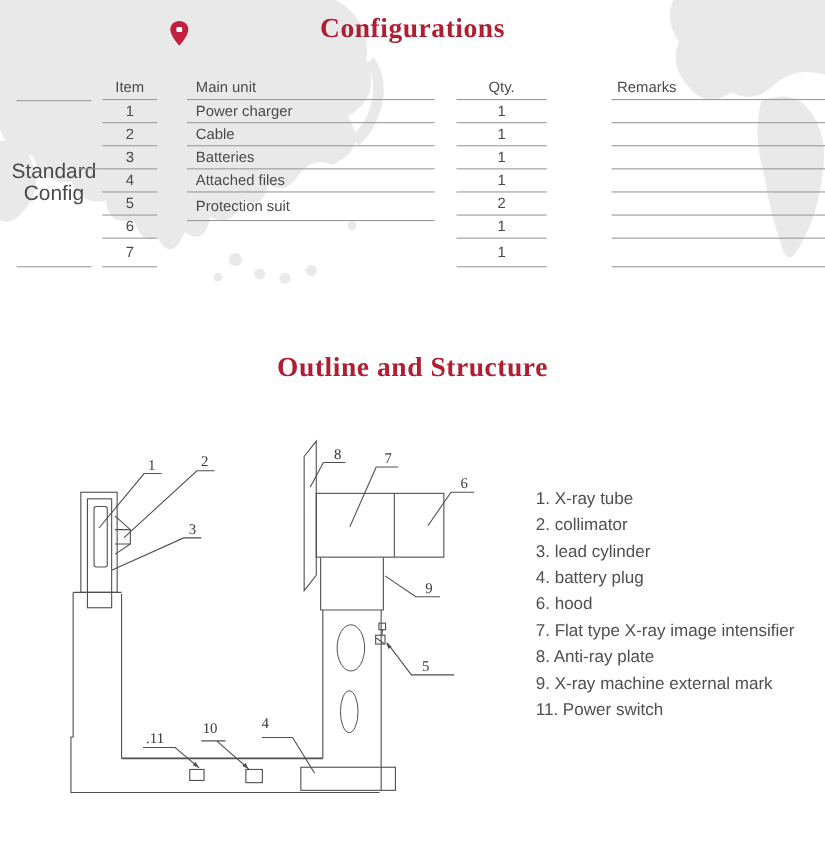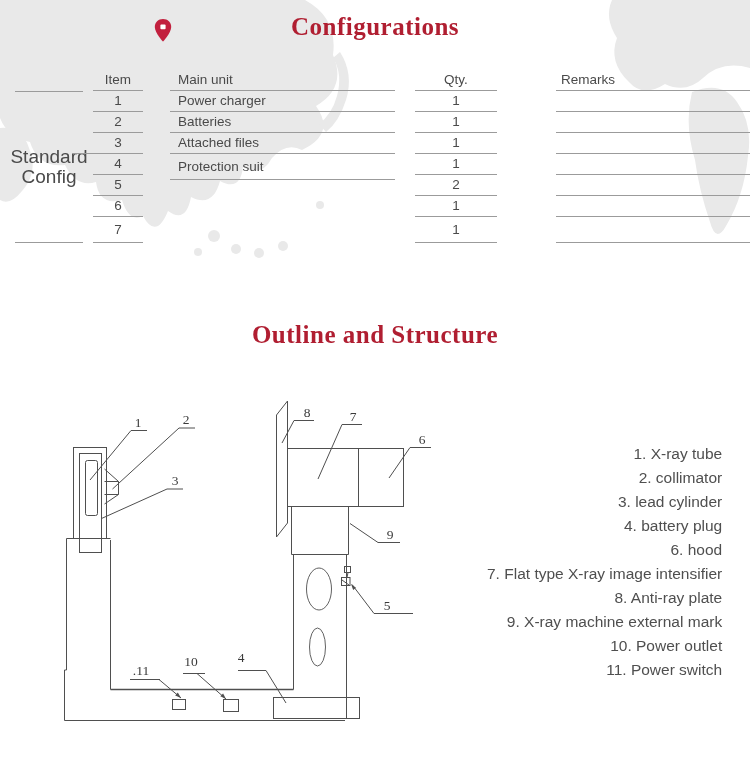--- a/index.html
+++ b/index.html
@@ -44,21 +44,21 @@
     box-sizing:border-box;border-top:1px solid #9b9b9b;border-bottom:1px solid #9b9b9b;
     display:flex;flex-direction:column;justify-content:center;align-items:center;
     font-size:19px;color:#4a4a4a;line-height:20px;
   }
   
   .diagram{position:absolute;left:55px;top:390px;}
   .diagram text{
     font-family:"Liberation Serif", serif;font-size:13.5px;fill:#3a3a3a;
   }
   
-  .parts{position:absolute;left:487px;top:442px;text-align:right;}
+  .parts{position:absolute;left:487px;top:442px;}
   .part{
     height:24px;line-height:24px;font-size:15.5px;color:#4f4f4f;white-space:nowrap;
   }
 </style>
 </head>
 <body>
 
 <div>
 
   <svg class="map" width="750" height="290" viewBox="0 0 750 290">
@@ -108,20 +108,21 @@
       <div class="cell">3</div>
       <div class="cell">4</div>
       <div class="cell">5</div>
       <div class="cell">6</div>
       <div class="cell">7</div>
     </div>
 
     <div class="tbl-col col-name">
       <div class="cell">Main unit</div>
       <div class="cell">Power charger</div>
+      <div class="cell">Cable</div>
       <div class="cell">Batteries</div>
       <div class="cell">Attached files</div>
       <div class="cell">Protection suit</div>
     </div>
 
     <div class="tbl-col col-qty">
       <div class="cell">Qty.</div>
       <div class="cell">1</div>
       <div class="cell">1</div>
       <div class="cell">1</div>
@@ -250,17 +251,16 @@
 
   <div class="parts">
     <div class="part">1. X-ray tube</div>
     <div class="part">2. collimator</div>
     <div class="part">3. lead cylinder</div>
     <div class="part">4. battery plug</div>
     <div class="part">6. hood</div>
     <div class="part">7. Flat type X-ray image intensifier</div>
     <div class="part">8. Anti-ray plate</div>
     <div class="part">9. X-ray machine external mark</div>
-    <div class="part">10. Power outlet</div>
     <div class="part">11. Power switch</div>
   </div>
 
 </div>
 
 </body></html>

